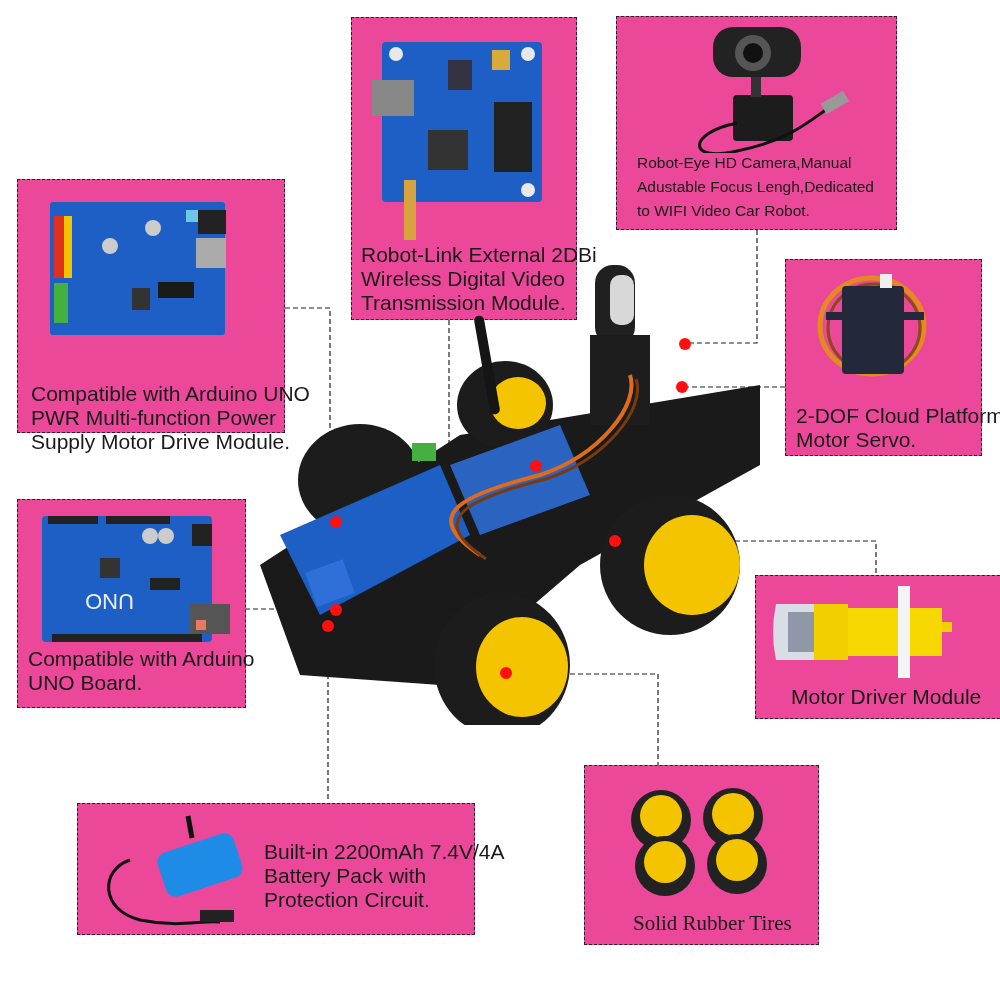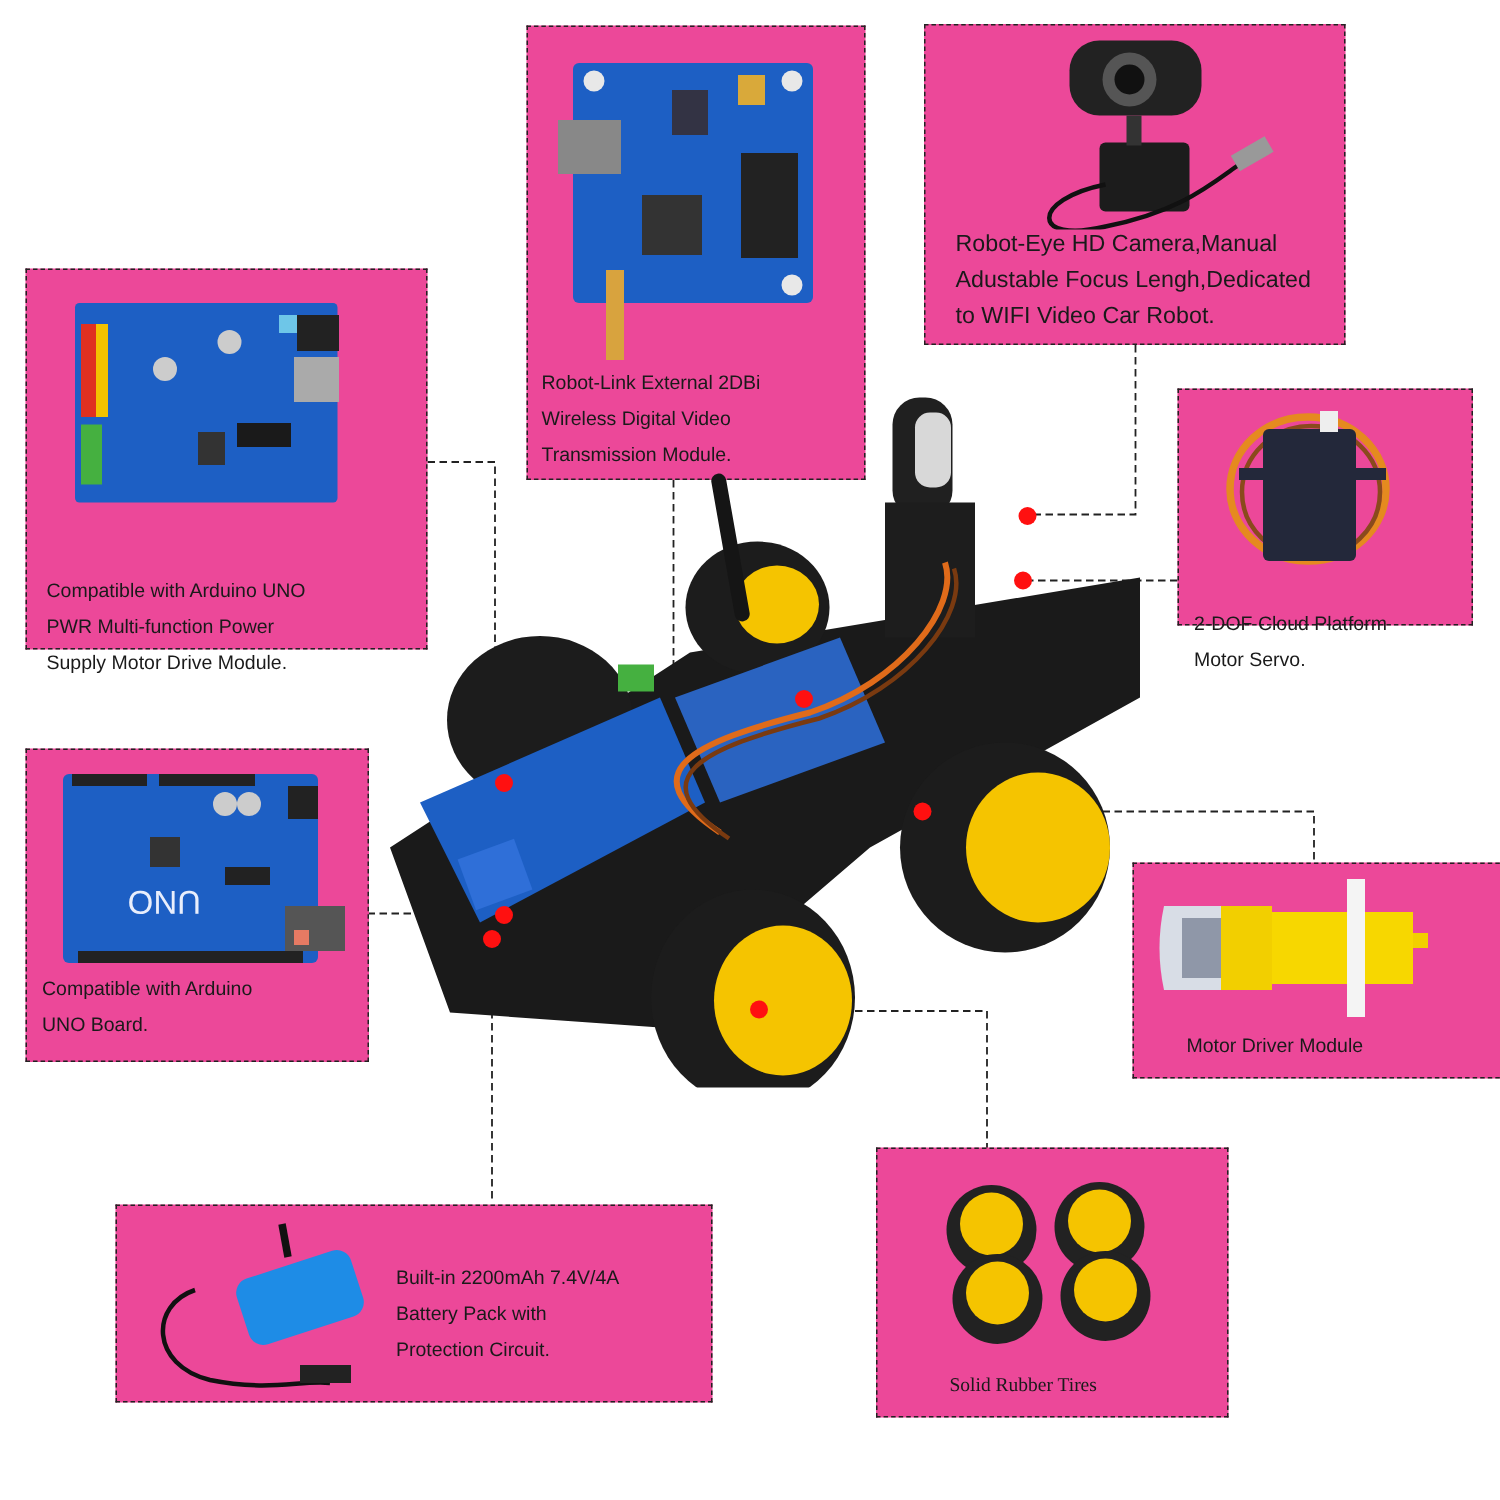--- a/index.html
+++ b/index.html
@@ -1,19 +1,19 @@
 <!DOCTYPE html>
 <html><head>
 <meta charset="utf-8">
 <style>
   html, body { margin:0; padding:0; background:#ffffff; }
   body { width:1000px; height:1000px; position:relative; overflow:hidden;
          font-family:"Liberation Sans", sans-serif; color:#1a1a1a; }
   .box { position:absolute; border:1.3px dashed #222; background:#ec4899; box-sizing:border-box; }
-  .cap { position:absolute; font-size:13px; line-height:24px; color:#1a1a1a; }
+  .cap { position:absolute; font-size:21px; line-height:24px; color:#1a1a1a; }
   .cap span { display:block; white-space:nowrap; }
   .illus { position:absolute; }
   svg.lines { position:absolute; left:0; top:0; pointer-events:none; }
   .dot { position:absolute; width:12px; height:12px; border-radius:50%; background:#ff1010; margin:-6px 0 0 -6px; }
 </style>
 </head>
 <body>
 
 <svg class="lines" width="1000" height="1000">
   <g fill="none" stroke="#222" stroke-width="1.2" stroke-dasharray="5,3">
@@ -79,21 +79,21 @@
     <path d="M60 100 C 10 110, 10 140, 60 128 C 110 118, 130 100, 150 86" stroke="#111" stroke-width="3" fill="none"></path>
     <rect x="146" y="78" width="26" height="12" fill="#999" transform="rotate(-30 150 84)"></rect>
   </svg>
   <div class="cap" style="left:20px;top:134px;font-size:15.5px;">
     <span>Robot-Eye HD Camera,Manual</span>
     <span>Adustable Focus Lengh,Dedicated</span>
     <span>to WIFI Video Car Robot.</span>
   </div>
 </div>
 
-<div class="box" style="left:785px;top:259px;width:197px;height:158px;">
+<div class="box" style="left:785px;top:259px;width:197px;height:197px;">
   <svg class="illus" style="left:30px;top:10px" width="120" height="120" viewBox="0 0 120 120">
     <ellipse cx="56" cy="56" rx="52" ry="48" stroke="#e58a1f" stroke-width="5" fill="none"></ellipse>
     <ellipse cx="58" cy="58" rx="46" ry="44" stroke="#8a4a1c" stroke-width="3" fill="none"></ellipse>
     <rect x="26" y="16" width="62" height="88" rx="4" fill="#23283a"></rect>
     <rect x="10" y="42" width="98" height="8" fill="#23283a"></rect>
     <rect x="64" y="4" width="12" height="14" fill="#eee"></rect>
   </svg>
   <div class="cap" style="left:10px;top:144px;">
     <span>2-DOF Cloud Platform</span>
     <span>Motor Servo.</span>

